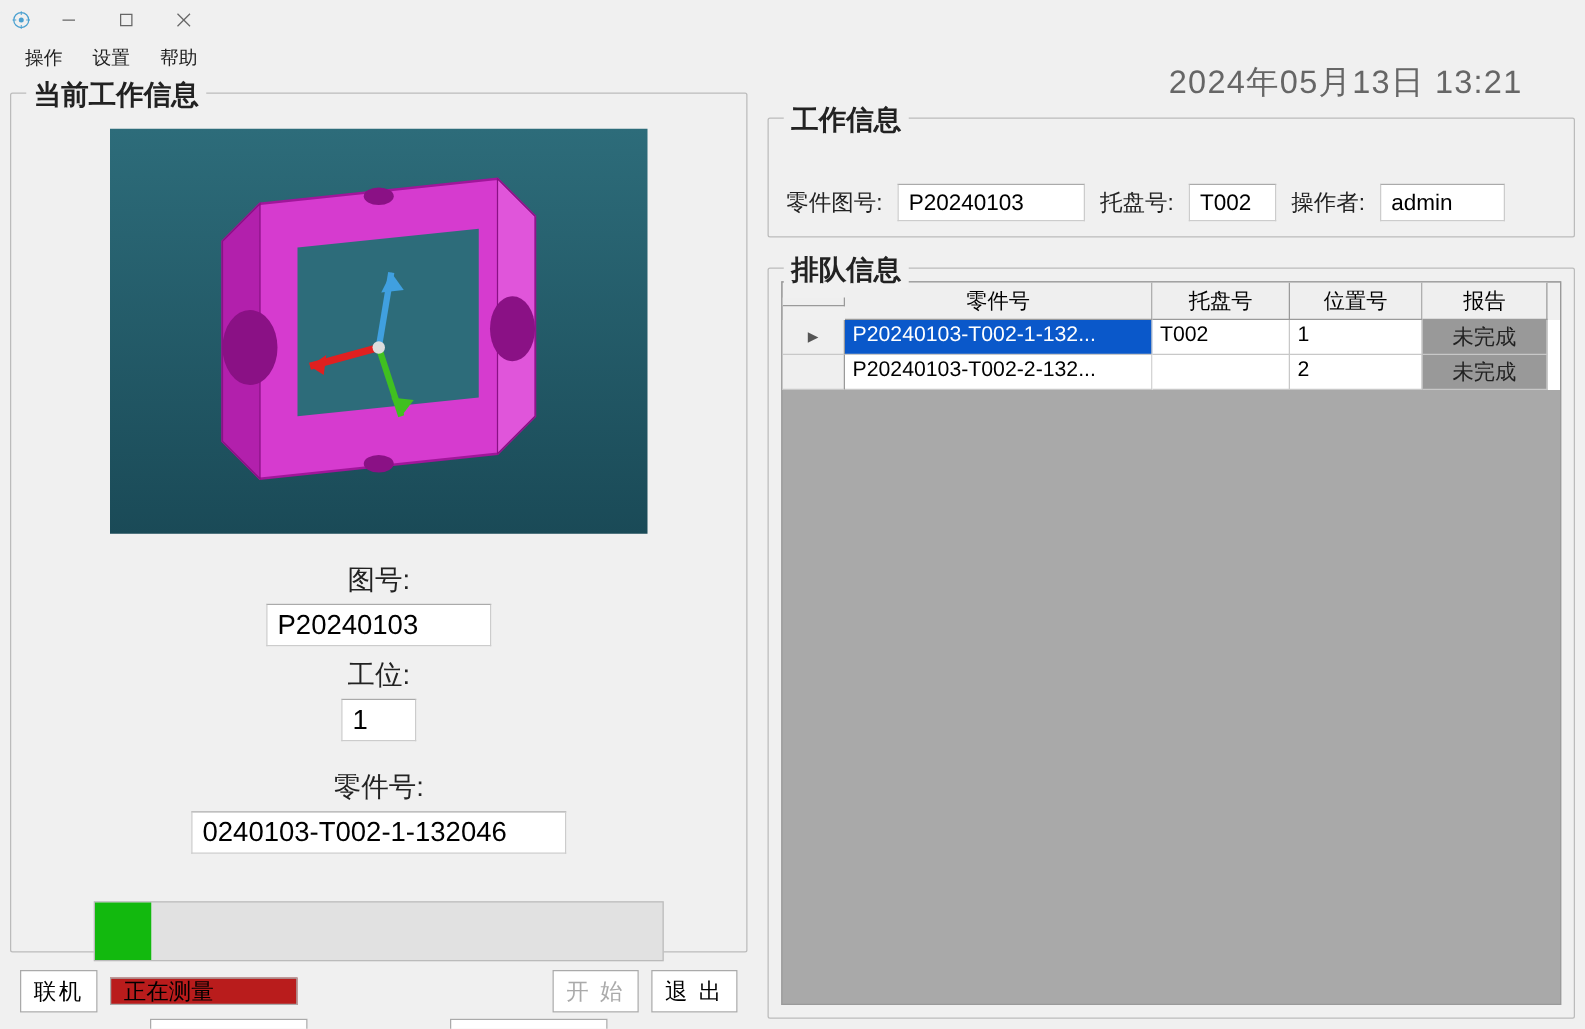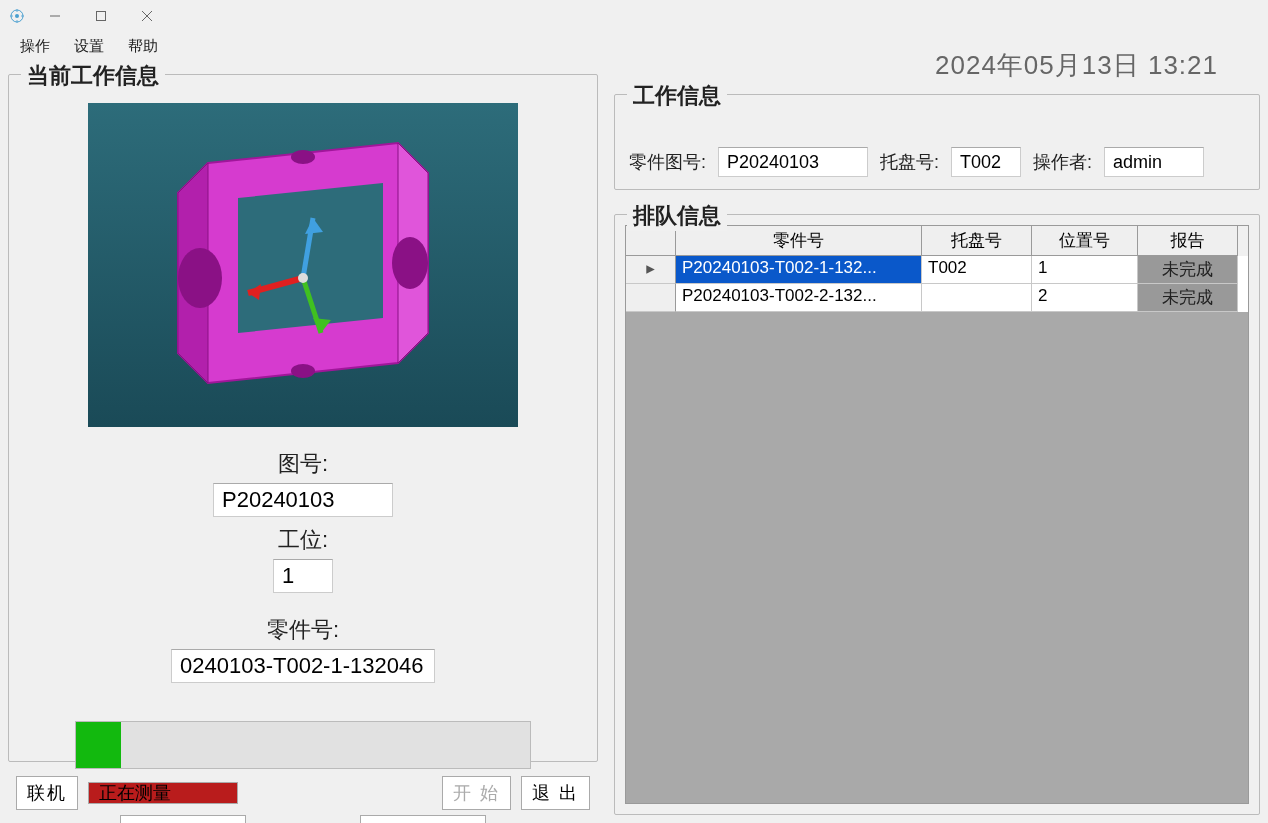--- a/index.html
+++ b/index.html
@@ -170,20 +170,21 @@
   .grid {
     border: 1px solid #9a9a9a;
     background: #a9a9a9;
     flex: 1;
     overflow: hidden;
     font-size: 17px;
   }
   .grid-header {
     display: flex;
     background: #f0f0f0;
+    align-items: center;
   }
   .grid-header .cell {
     border-right: 1px solid #9a9a9a;
     border-bottom: 1px solid #9a9a9a;
     padding: 3px 6px;
     text-align: center;
     background: #efefef;
   }
   .grid-row { display: flex; background: #fff; }
   .grid-row .cell {
@@ -283,21 +284,21 @@
       <div class="info-row">
         <span class="field-label">图号:</span>
         <span class="field-value" style="width:180px">P20240103</span>
         <span style="width:20px"></span>
         <span class="field-label">工位:</span>
         <span class="field-value" style="width:60px">1</span>
       </div>
 
       <div class="info-row">
         <span class="field-label">零件号:</span>
-        <span class="field-value" style="width:264px">0240103-T002-1-132046</span>
+        <span class="field-value" style="width:300px">0240103-T002-1-132046</span>
       </div>
 
       <div class="progress">
         <div class="progress-fill" style="width: 10%;"></div>
       </div>
 
       <div class="btn-row">
         <button class="btn">暂 停</button>
         <button class="btn">退 出</button>
       </div>

